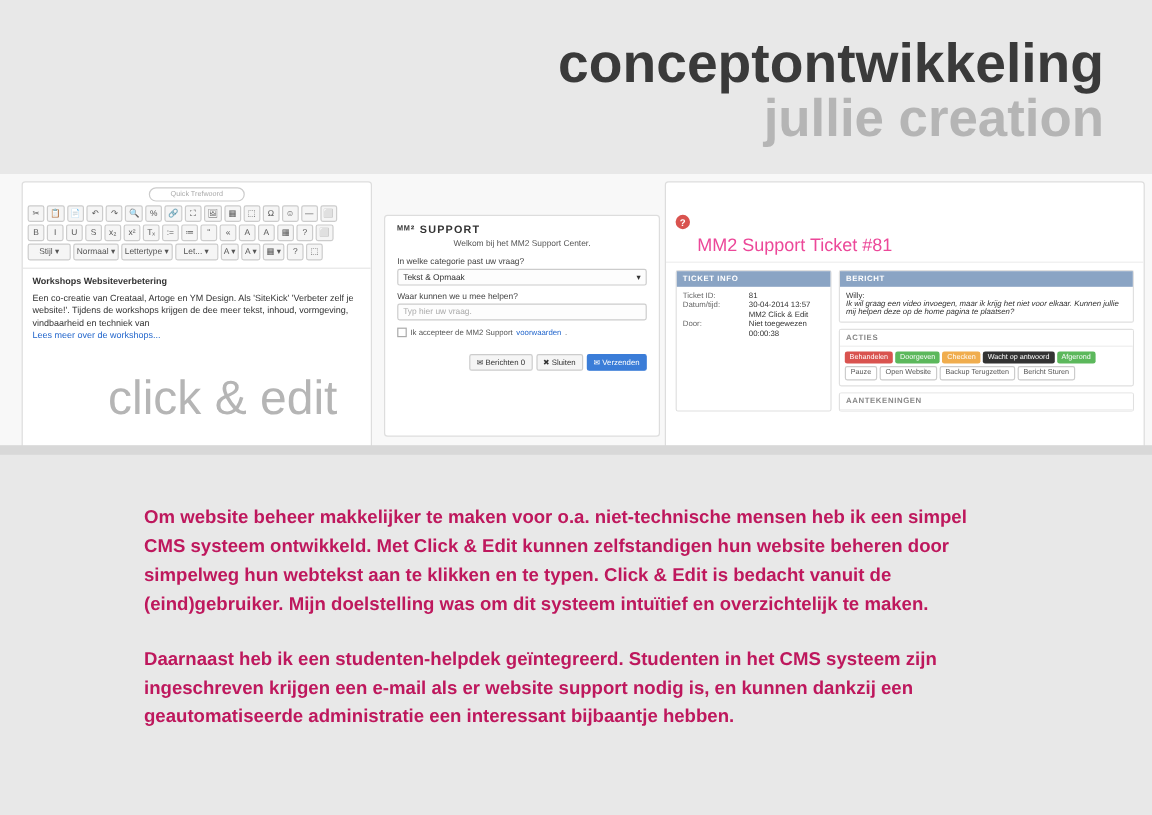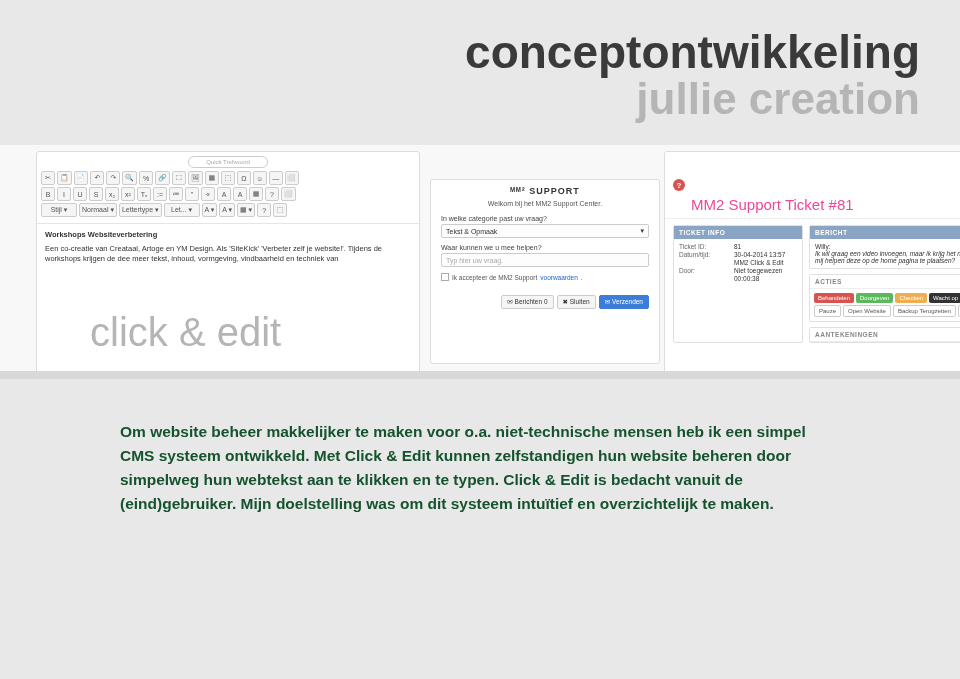--- a/index.html
+++ b/index.html
@@ -49,21 +49,21 @@
     background: #fff;
     border: 1px solid #ddd;
     border-radius: 3px;
     font-size: 8px;
     color: #333;
     overflow: hidden;
     flex-shrink: 0;
   }
 
   
-  .editor-panel { width: 384px; margin-left: 36px; }
+  .editor-panel { width: 292px; margin-left: 18px; }
   .toolbar { padding: 4px; border-bottom: 1px solid #e5e5e5; }
   .toolbar-row { display: flex; gap: 2px; flex-wrap: wrap; margin-bottom: 2px; }
   .tb-btn {
     min-width: 14px; height: 14px;
     border: 1px solid #ccc; border-radius: 2px;
     background: #f5f5f5; font-size: 7px;
     display: flex; align-items: center; justify-content: center;
     color: #555; padding: 0 2px;
   }
   .tb-wide { min-width: 36px; }
@@ -72,21 +72,21 @@
     border-radius: 6px; font-size: 6px; color: #aaa;
     display: flex; align-items: center; justify-content: center;
     margin: 0 auto 3px;
   }
   .editor-body { padding: 6px 8px; font-size: 7.5px; line-height: 1.4; color: #333; }
   .editor-body .title { font-weight: bold; margin-bottom: 3px; }
   .editor-body .link { color: #2266cc; }
 
   
   .support-panel { width: 230px; padding: 6px 10px; position: relative; top: 28px; height: 185px; }
-  .support-logo { text-align: center; font-weight: bold; font-size: 9px; color: #333; letter-spacing: 1px; margin-bottom: 4px; }
+  .support-logo { text-align: left; font-weight: bold; font-size: 9px; color: #333; letter-spacing: 1px; margin-bottom: 4px; }
   .support-sub { text-align: center; font-size: 7px; color: #555; margin-bottom: 8px; }
   .form-label { font-size: 7px; color: #444; margin-bottom: 2px; }
   .form-select, .form-input {
     width: 100%; height: 14px; border: 1px solid #ccc; border-radius: 2px;
     font-size: 7px; padding: 0 4px; background: #fdfdfd; margin-bottom: 6px;
     display: flex; align-items: center; justify-content: space-between;
   }
   .form-input { color: #aaa; }
   .support-footer { display: flex; justify-content: flex-end; gap: 3px; margin-top: 14px; }
   .mini-btn { font-size: 6.5px; padding: 2px 5px; border: 1px solid #ccc; border-radius: 2px; background: #f5f5f5; }
@@ -129,21 +129,21 @@
   }
 
   
   .body-text {
     position: absolute;
     top: 420px;
     left: 120px;
     right: 120px;
     font-size: 15.5px;
     line-height: 1.55;
-    color: #14532d;
+    color: #be185d;
     font-family: Arial, Helvetica, sans-serif;
     font-weight: 600;
   }
   .body-text p { margin-bottom: 22px; }
 </style>
 </head>
 <body>
 
 <div class="heading-block">
   <div class="heading-dark">conceptontwikkeling</div>
@@ -199,20 +199,21 @@
           <span class="tb-btn">A ▾</span>
           <span class="tb-btn">A ▾</span>
           <span class="tb-btn">▦ ▾</span>
           <span class="tb-btn">?</span>
           <span class="tb-btn">⬚</span>
         </div>
     </div>
     <div class="editor-body">
       <div class="title">Workshops Websiteverbetering</div>
       <div>Een co-creatie van Creataal, Artoge en YM Design. Als 'SiteKick' 'Verbeter zelf je website!'. Tijdens de workshops krijgen de dee meer tekst, inhoud, vormgeving, vindbaarheid en techniek van</div>
+      <div class="link">Lees meer over de workshops...</div>
     </div>
   </div>
 
   <div class="panel support-panel">
     <div class="support-logo">ᴹᴹ² SUPPORT</div>
     <div class="support-sub">Welkom bij het MM2 Support Center.</div>
     <div class="form-label">In welke categorie past uw vraag?</div>
     <div class="form-select">
       <span>Tekst &amp; Opmaak</span>
         <span>▾</span>
@@ -291,13 +292,14 @@
     </div>
   </div>
 
 </div>
 <div class="grey-band"></div>
 
 <div class="section-title">click &amp; edit</div>
 
 <div class="body-text">
   <p>Om website beheer makkelijker te maken voor o.a. niet-technische mensen heb ik een simpel CMS systeem ontwikkeld. Met Click &amp; Edit kunnen zelfstandigen hun website beheren door simpelweg hun webtekst aan te klikken en te typen. Click &amp; Edit is bedacht vanuit de (eind)gebruiker. Mijn doelstelling was om dit systeem intuïtief en overzichtelijk te maken.</p>
+  <p>Daarnaast heb ik een studenten-helpdek geïntegreerd. Studenten in het CMS systeem zijn ingeschreven krijgen een e-mail als er website support nodig is, en kunnen dankzij een geautomatiseerde administratie een interessant bijbaantje hebben.</p>
 </div>
 
 </body></html>

